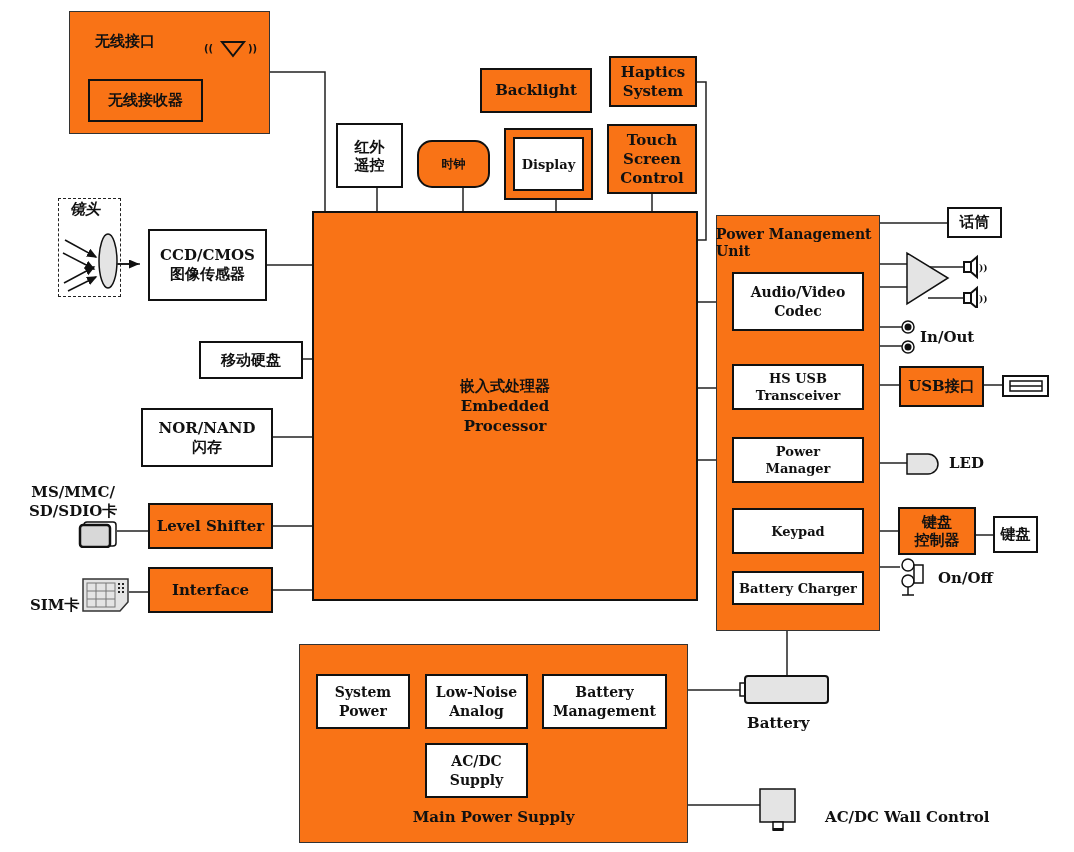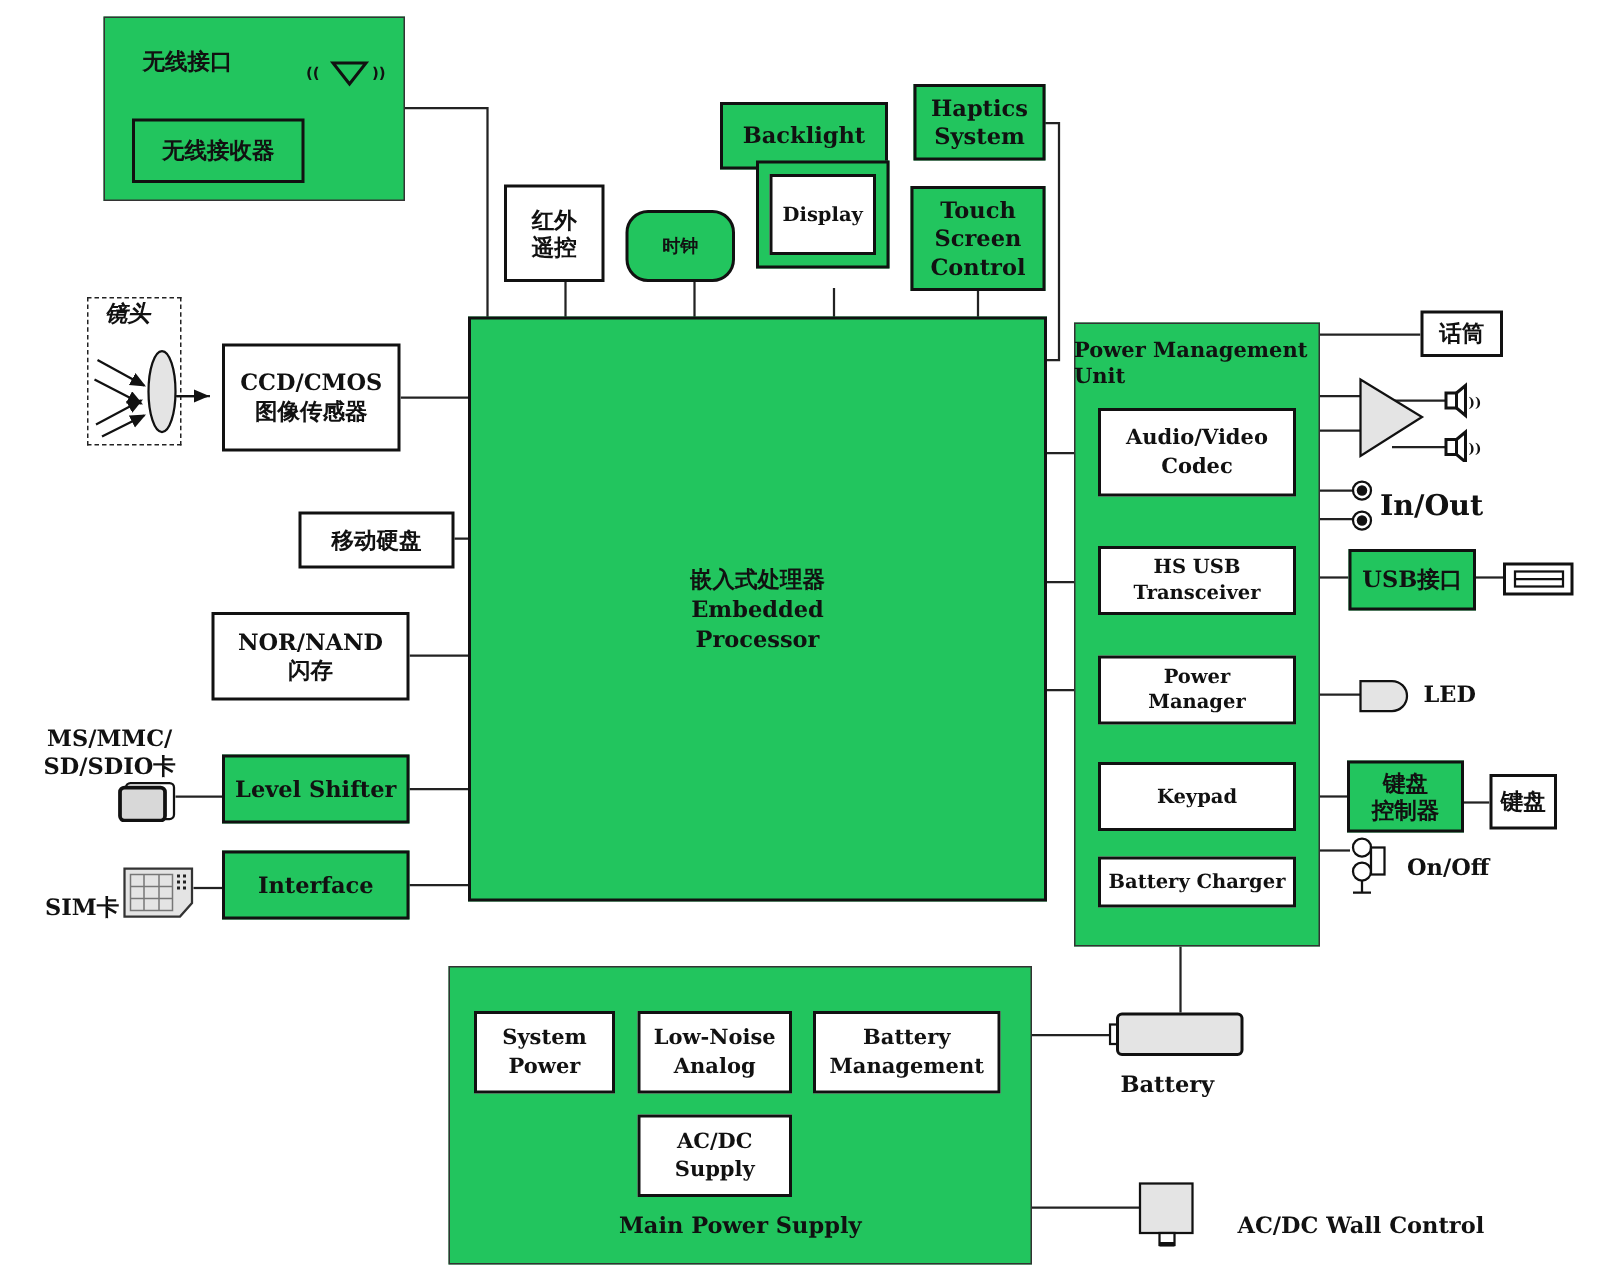--- a/index.html
+++ b/index.html
@@ -1,21 +1,21 @@
 <!DOCTYPE html>
 <html><head>
 <meta charset="utf-8">
 <style>
   html, body { margin:0; padding:0; background:#ffffff; }
   body { width:1074px; height:852px; position:relative; overflow:hidden;
          font-family:"DejaVu Serif", "Liberation Serif", serif; font-weight:bold; color:#111; }
   .box { position:absolute; box-sizing:border-box; border:2px solid #111; background:#fff;
          display:flex; align-items:center; justify-content:center; text-align:center;
          font-size:14px; line-height:19px; white-space:pre-line; }
-  .gray { background:#22c55e; }
+  .gray { background:#f97316; }
   .thin { border:1.5px solid #333; }
   .lbl { position:absolute; font-size:14px; line-height:19px; white-space:pre-line; }
   svg.wires { position:absolute; left:0; top:0; }
   .icon { position:absolute; }
 </style>
 </head>
 <body>
 
 <svg class="wires" width="1074" height="852">
   <g stroke="#222" stroke-width="1.5" fill="none">
@@ -70,21 +70,21 @@
 <svg class="icon" style="left:202px;top:38px;" width="60" height="24">
   <polygon points="20,4 42,4 31,18" fill="none" stroke="#111" stroke-width="2"></polygon>
   <text x="2" y="14" font-size="10" font-family="DejaVu Sans, sans-serif" fill="#111">((</text>
   <text x="46" y="14" font-size="10" font-family="DejaVu Sans, sans-serif" fill="#111">))</text>
 </svg>
 
 <div class="box" style="left:336px;top:123px;width:67px;height:65px;font-size:15px;line-height:18px;">红外
 遥控</div>
 <div class="box gray" style="left:417px;top:140px;width:73px;height:48px;font-size:12px;border-radius:15px;">时钟</div>
 <div class="box gray" style="left:480px;top:68px;width:112px;height:45px;font-size:15px;">Backlight</div>
-<div class="box gray" style="left:504px;top:107px;width:89px;height:72px;">
+<div class="box gray" style="left:504px;top:128px;width:89px;height:72px;">
   <div class="box" style="position:relative;width:71px;height:54px;font-size:13px;">Display</div>
 </div>
 <div class="box gray" style="left:609px;top:56px;width:88px;height:51px;font-size:15px;line-height:19px;">Haptics
 System</div>
 <div class="box gray" style="left:607px;top:124px;width:90px;height:70px;font-size:15px;line-height:19px;">Touch
 Screen
 Control</div>
 
 <div class="box gray" style="left:312px;top:211px;width:386px;height:390px;font-size:15px;line-height:20px;">嵌入式处理器
 Embedded
@@ -162,21 +162,21 @@
     <polygon points="67,43 73,38 73,58 67,53" fill="#fff" stroke="#111" stroke-width="2"></polygon>
     <text x="75" y="52" font-size="9" fill="#111">))</text>
   </g>
 </svg>
 <svg class="icon" style="left:899px;top:318px;" width="20" height="40">
   <circle cx="9" cy="9" r="6" fill="#fff" stroke="#111" stroke-width="1.5"></circle>
     <circle cx="9" cy="9" r="3.5" fill="#111"></circle>
   <circle cx="9" cy="29" r="6" fill="#fff" stroke="#111" stroke-width="1.5"></circle>
     <circle cx="9" cy="29" r="3.5" fill="#111"></circle>
 </svg>
-<div class="lbl" style="left:920px;top:328px;font-size:19px;">In/Out</div>
+<div class="lbl" style="left:920px;top:328px;font-size:15px;">In/Out</div>
 <div class="box gray" style="left:899px;top:366px;width:85px;height:41px;font-size:15px;">USB接口</div>
 <svg class="icon" style="left:1002px;top:374px;" width="48" height="24">
   <rect x="1" y="2" width="45" height="20" fill="#fff" stroke="#111" stroke-width="2"></rect>
   <rect x="8" y="7" width="32" height="10" fill="#fff" stroke="#111" stroke-width="1.5"></rect>
   <line x1="8" y1="12" x2="40" y2="12" stroke="#111" stroke-width="1.5"></line>
 </svg>
 <svg class="icon" style="left:906px;top:452px;" width="36" height="24">
   <path d="M1,2 H22 A10,10 0 0 1 22,22 H1 Z" fill="#e4e4e4" stroke="#111" stroke-width="1.5"></path>
 </svg>
 <div class="lbl" style="left:949px;top:454px;font-size:15px;">LED</div>

